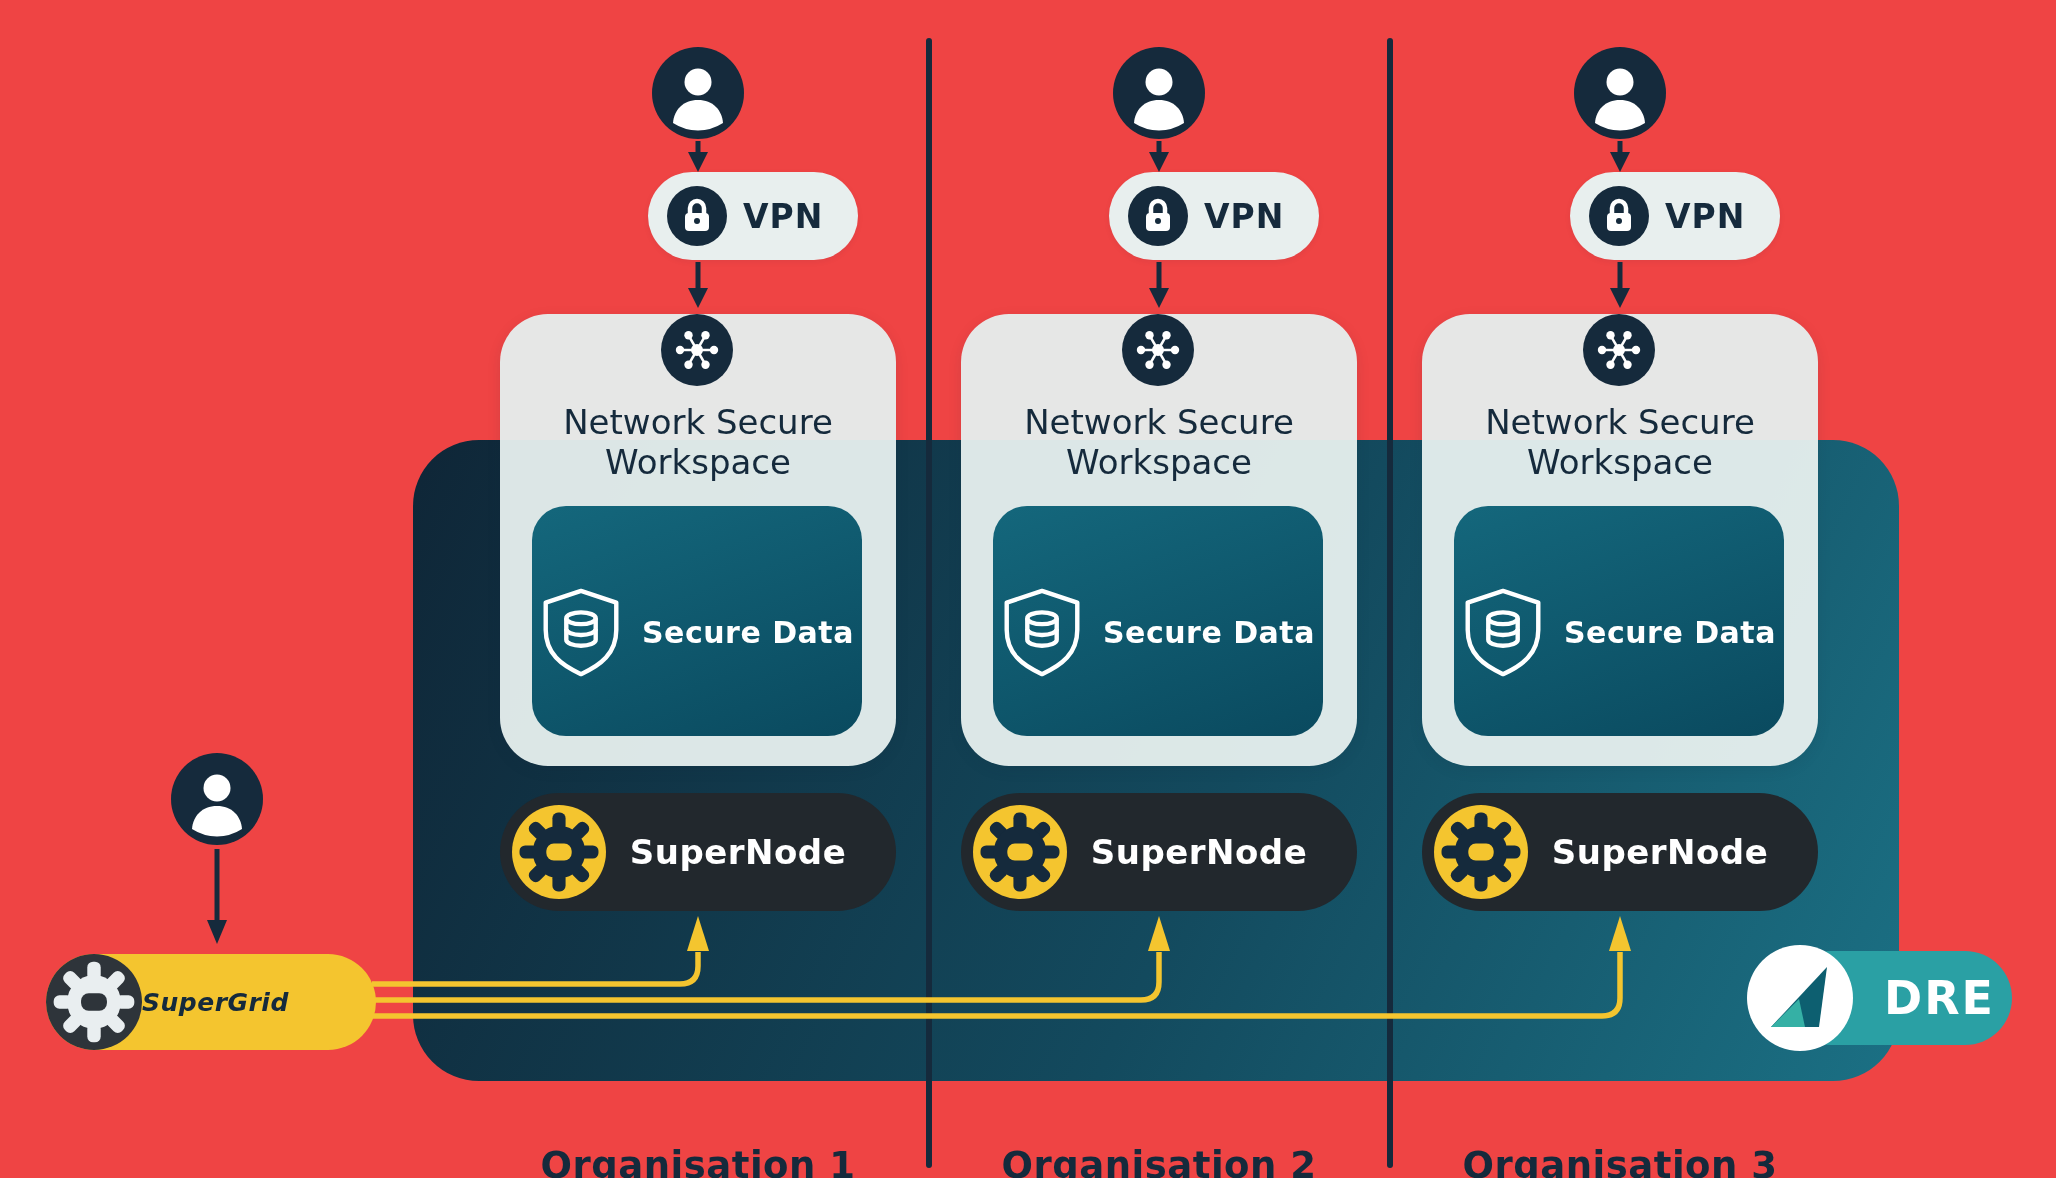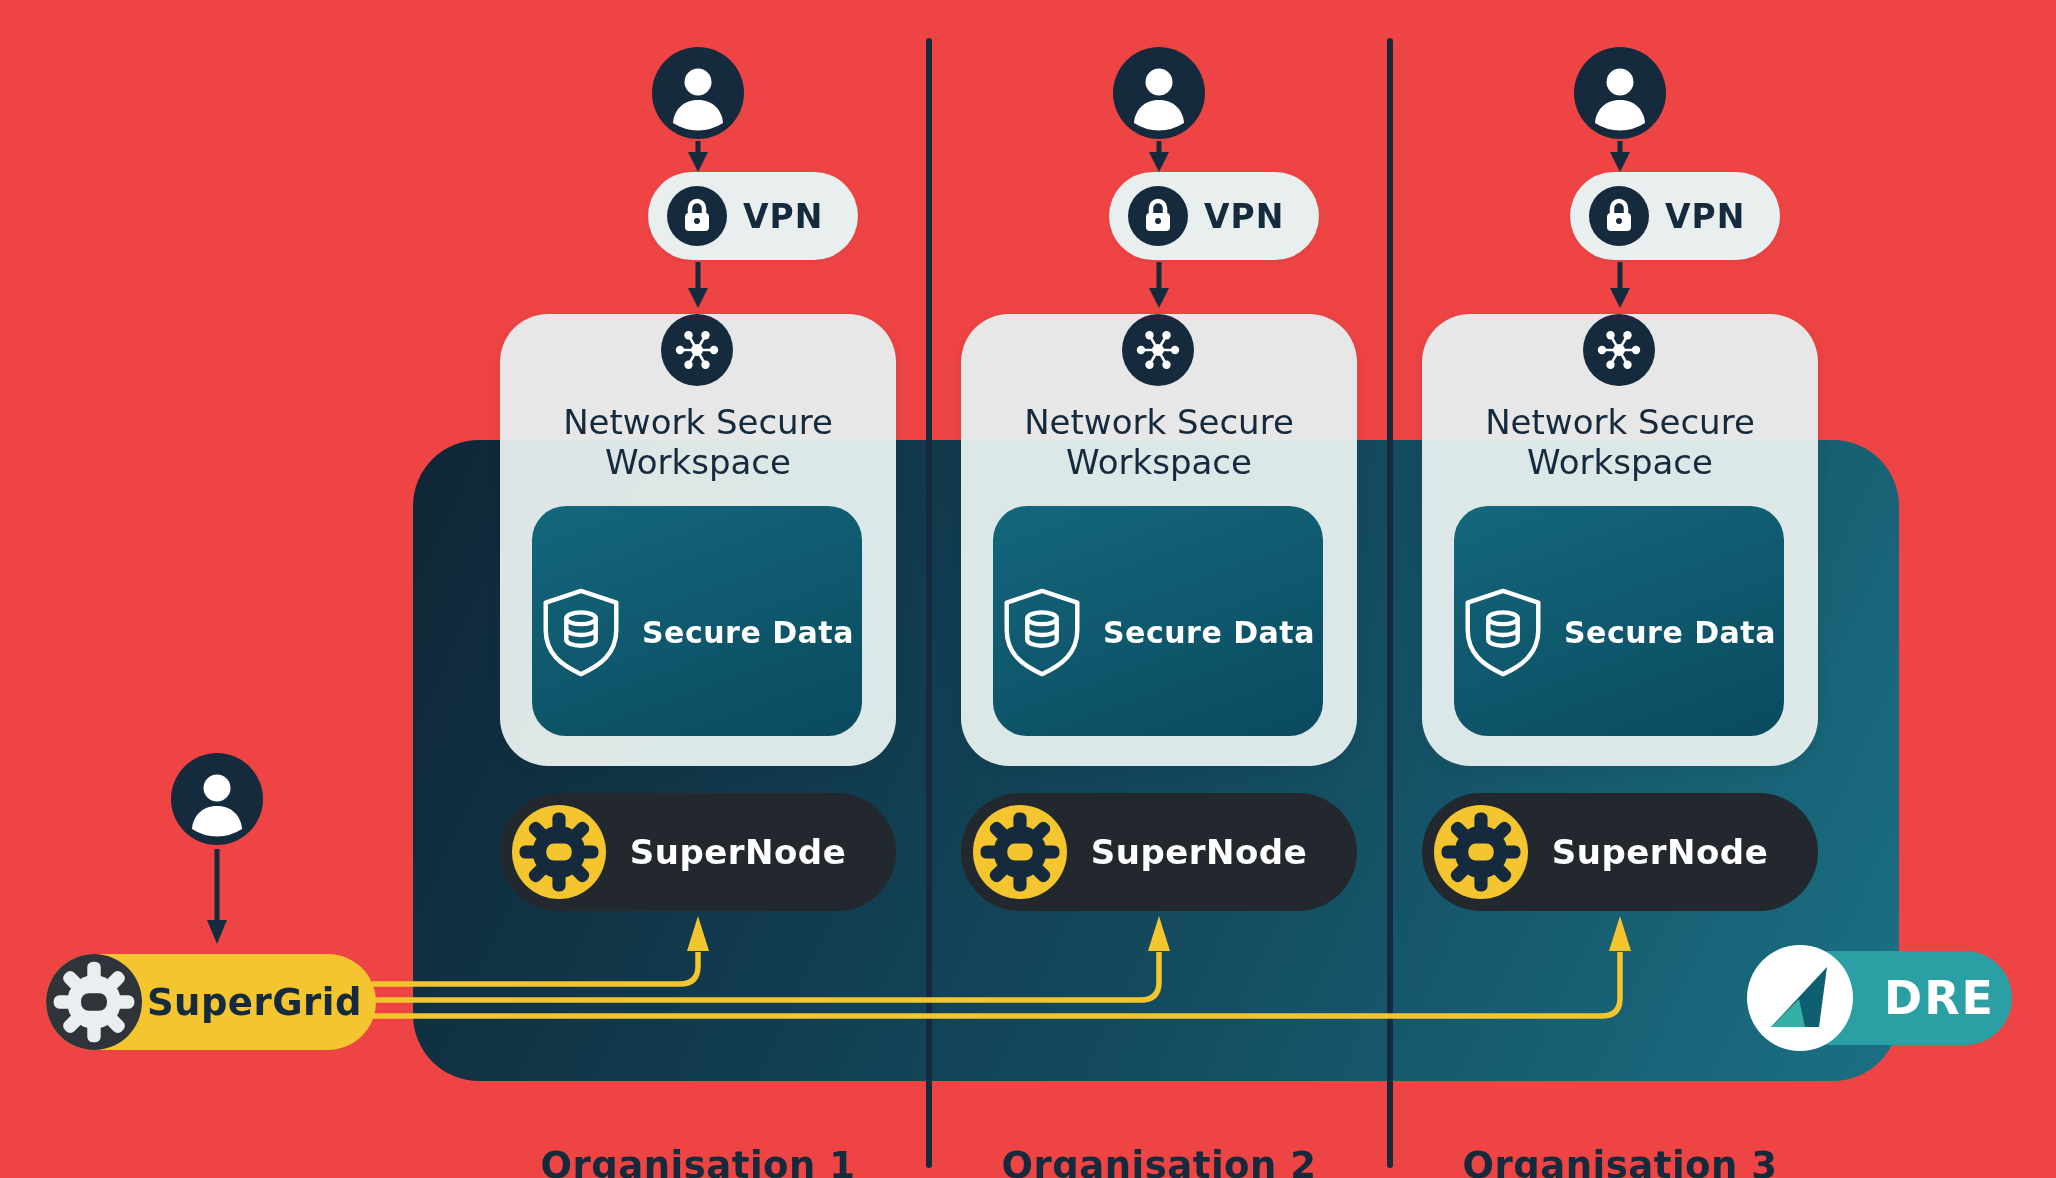--- a/index.html
+++ b/index.html
@@ -92,22 +92,22 @@
   }
 
   .left-user{position:absolute;left:171px;top:753px;width:92px;height:92px;z-index:4;}
   .left-user svg{width:100%;height:100%;display:block;}
   .supergrid-pill{
     position:absolute;left:46px;top:954px;width:330px;height:96px;border-radius:48px;
     background:var(--yellow);display:flex;align-items:center;z-index:4;
   }
   .supergrid-pill .gear-badge{width:96px;height:96px;}
   .supergrid-label{
-    flex:1;text-align:right;padding-right:14px;
-    font-size:37px;font-weight:700;color:var(--navy);letter-spacing:0.5px;
+    flex:1;text-align:left;padding-right:14px;
+    font-size:25px;font-weight:700;color:var(--navy);letter-spacing:0.5px;font-style:italic;
   }
 
   .dre-logo{position:absolute;left:1747px;top:945px;width:265px;height:106px;z-index:6;}
   .dre-pill{
     position:absolute;left:37px;top:6px;width:228px;height:94px;border-radius:47px;
     background:var(--dre-teal);
   }
   .dre-circle{
     position:absolute;left:0;top:0;width:106px;height:106px;border-radius:50%;
     background:#ffffff;

